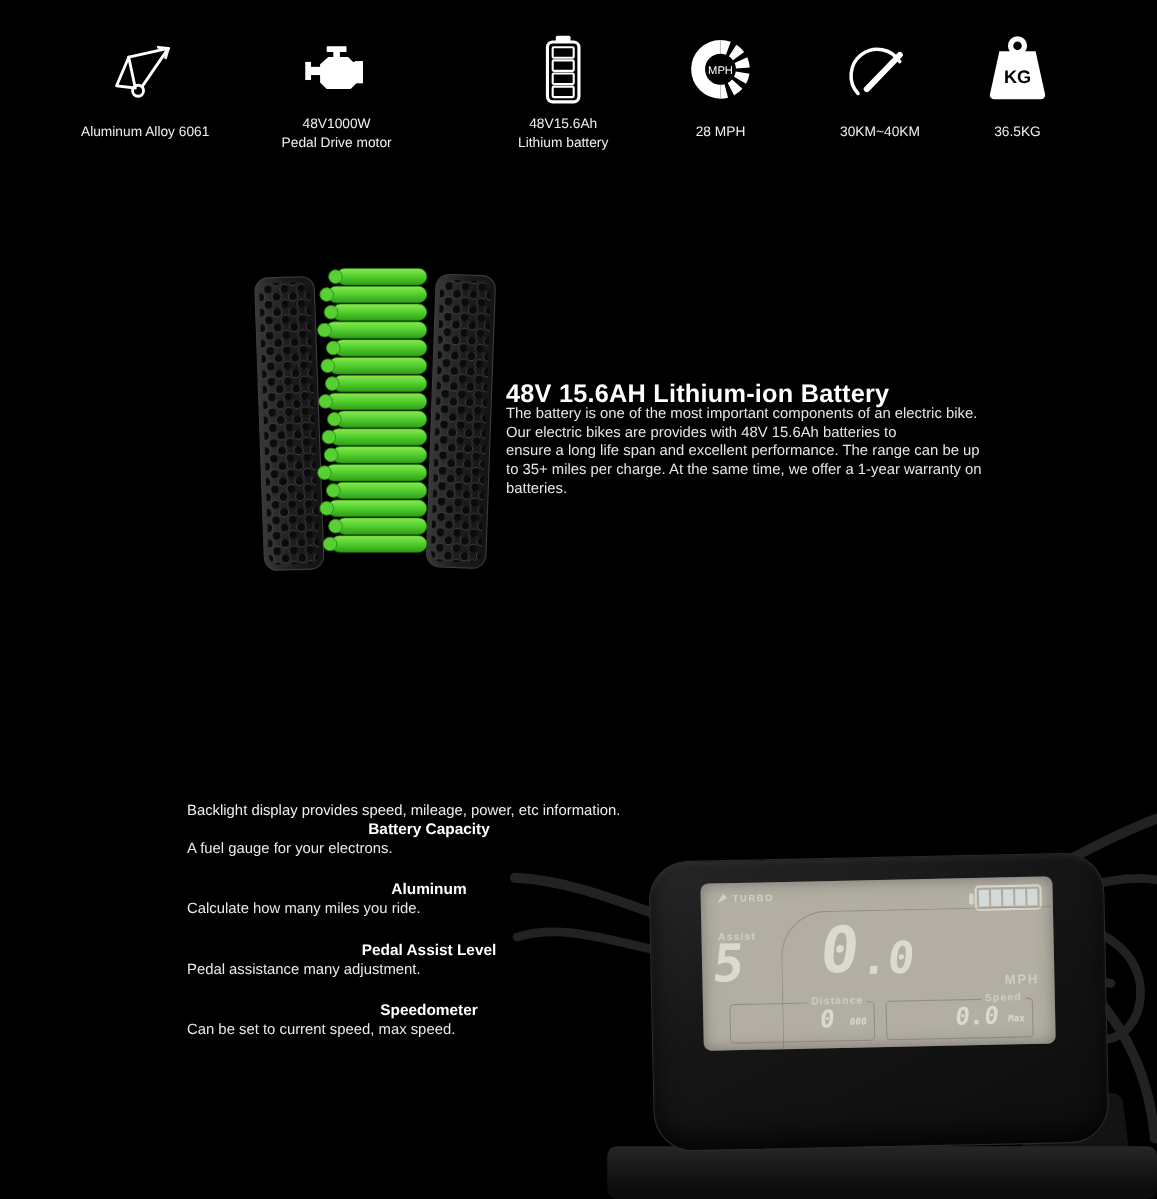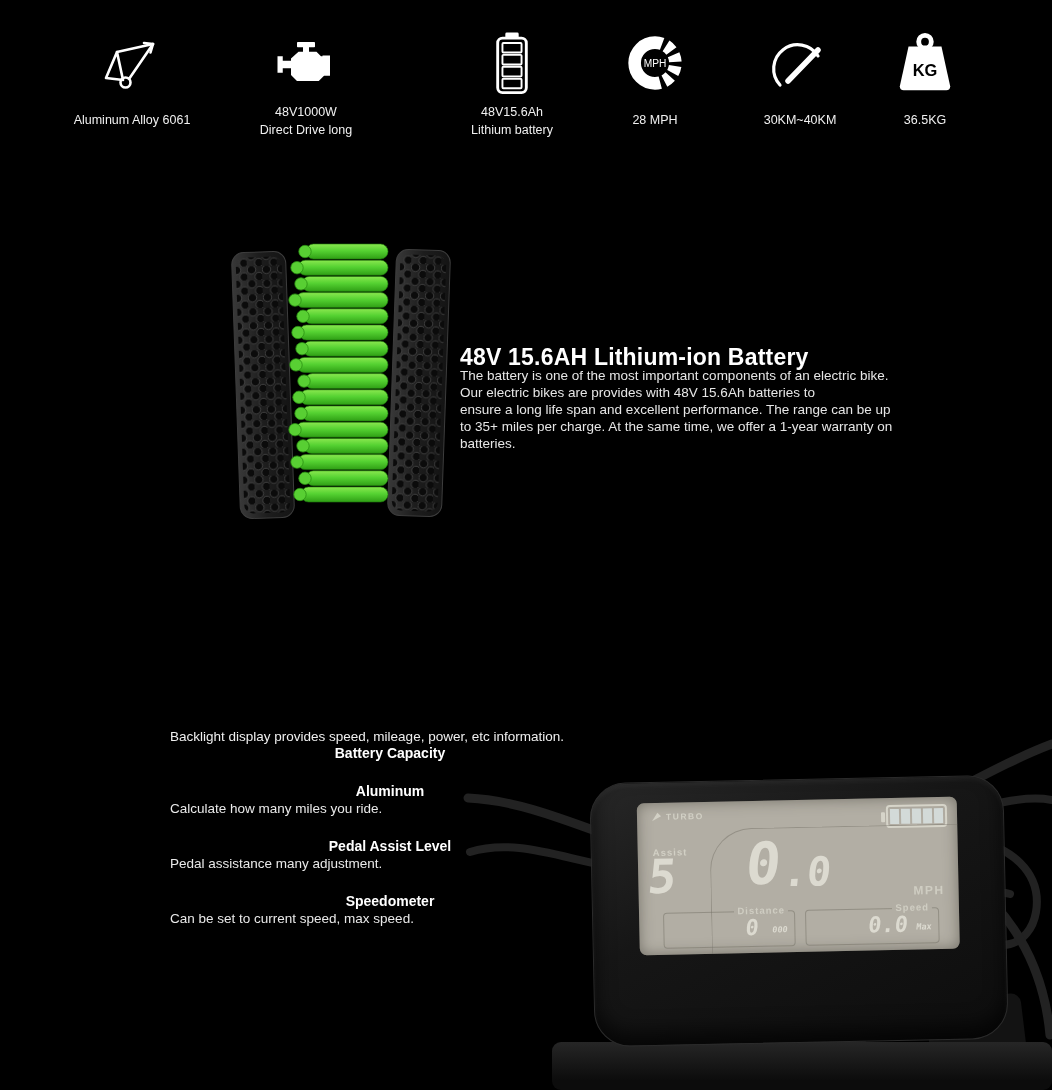--- a/index.html
+++ b/index.html
@@ -96,21 +96,21 @@
             <rect x="28" y="4" width="24" height="7" rx="1"></rect>
             <rect x="36" y="10" width="8" height="9"></rect>
             <path d="M20,26 L30,17 H54 L60,23 H64 V49 L57,56 H28 L20,48 Z"></path>
             <rect x="62" y="22" width="10" height="27"></rect>
             <rect x="4" y="29" width="17" height="10"></rect>
             <rect x="2" y="23" width="7" height="22"></rect>
           </g>
         </svg>
       </div>
       <div class="spec-label first">48V1000W</div>
-      <div class="spec-label">Direct Drive long</div>
+      <div class="spec-label">Pedal Drive motor</div>
     </div>
 
     <div class="spec-item double" style="left:422px">
       <div class="spec-icon">
         <svg width="42" height="64" viewBox="0 0 44 66">
           <rect x="15" y="1" width="14" height="6" rx="1.5" fill="#fff"></rect>
           <rect x="7" y="7" width="30" height="57" rx="5" fill="none" stroke="#fff" stroke-width="3"></rect>
           <g fill="none" stroke="#fff" stroke-width="2">
             <rect x="12" y="12" width="20" height="10" rx="1"></rect>
             <rect x="12" y="24.5" width="20" height="10" rx="1"></rect>
@@ -235,20 +235,21 @@
       <div>batteries.</div>
     </div>
   </section>
 
   <section>
 
     <div class="display-copy">
       <div class="display-intro">Backlight display provides speed, mileage, power, etc information.</div>
       <div class="feature">
         <div class="feature-title">Battery Capacity</div>
+        <div class="feature-desc">A fuel gauge for your electrons.</div>
       </div>
       <div class="feature">
         <div class="feature-title">Aluminum</div>
         <div class="feature-desc">Calculate how many miles you ride.</div>
       </div>
       <div class="feature">
         <div class="feature-title">Pedal Assist Level</div>
         <div class="feature-desc">Pedal assistance many adjustment.</div>
       </div>
       <div class="feature">

